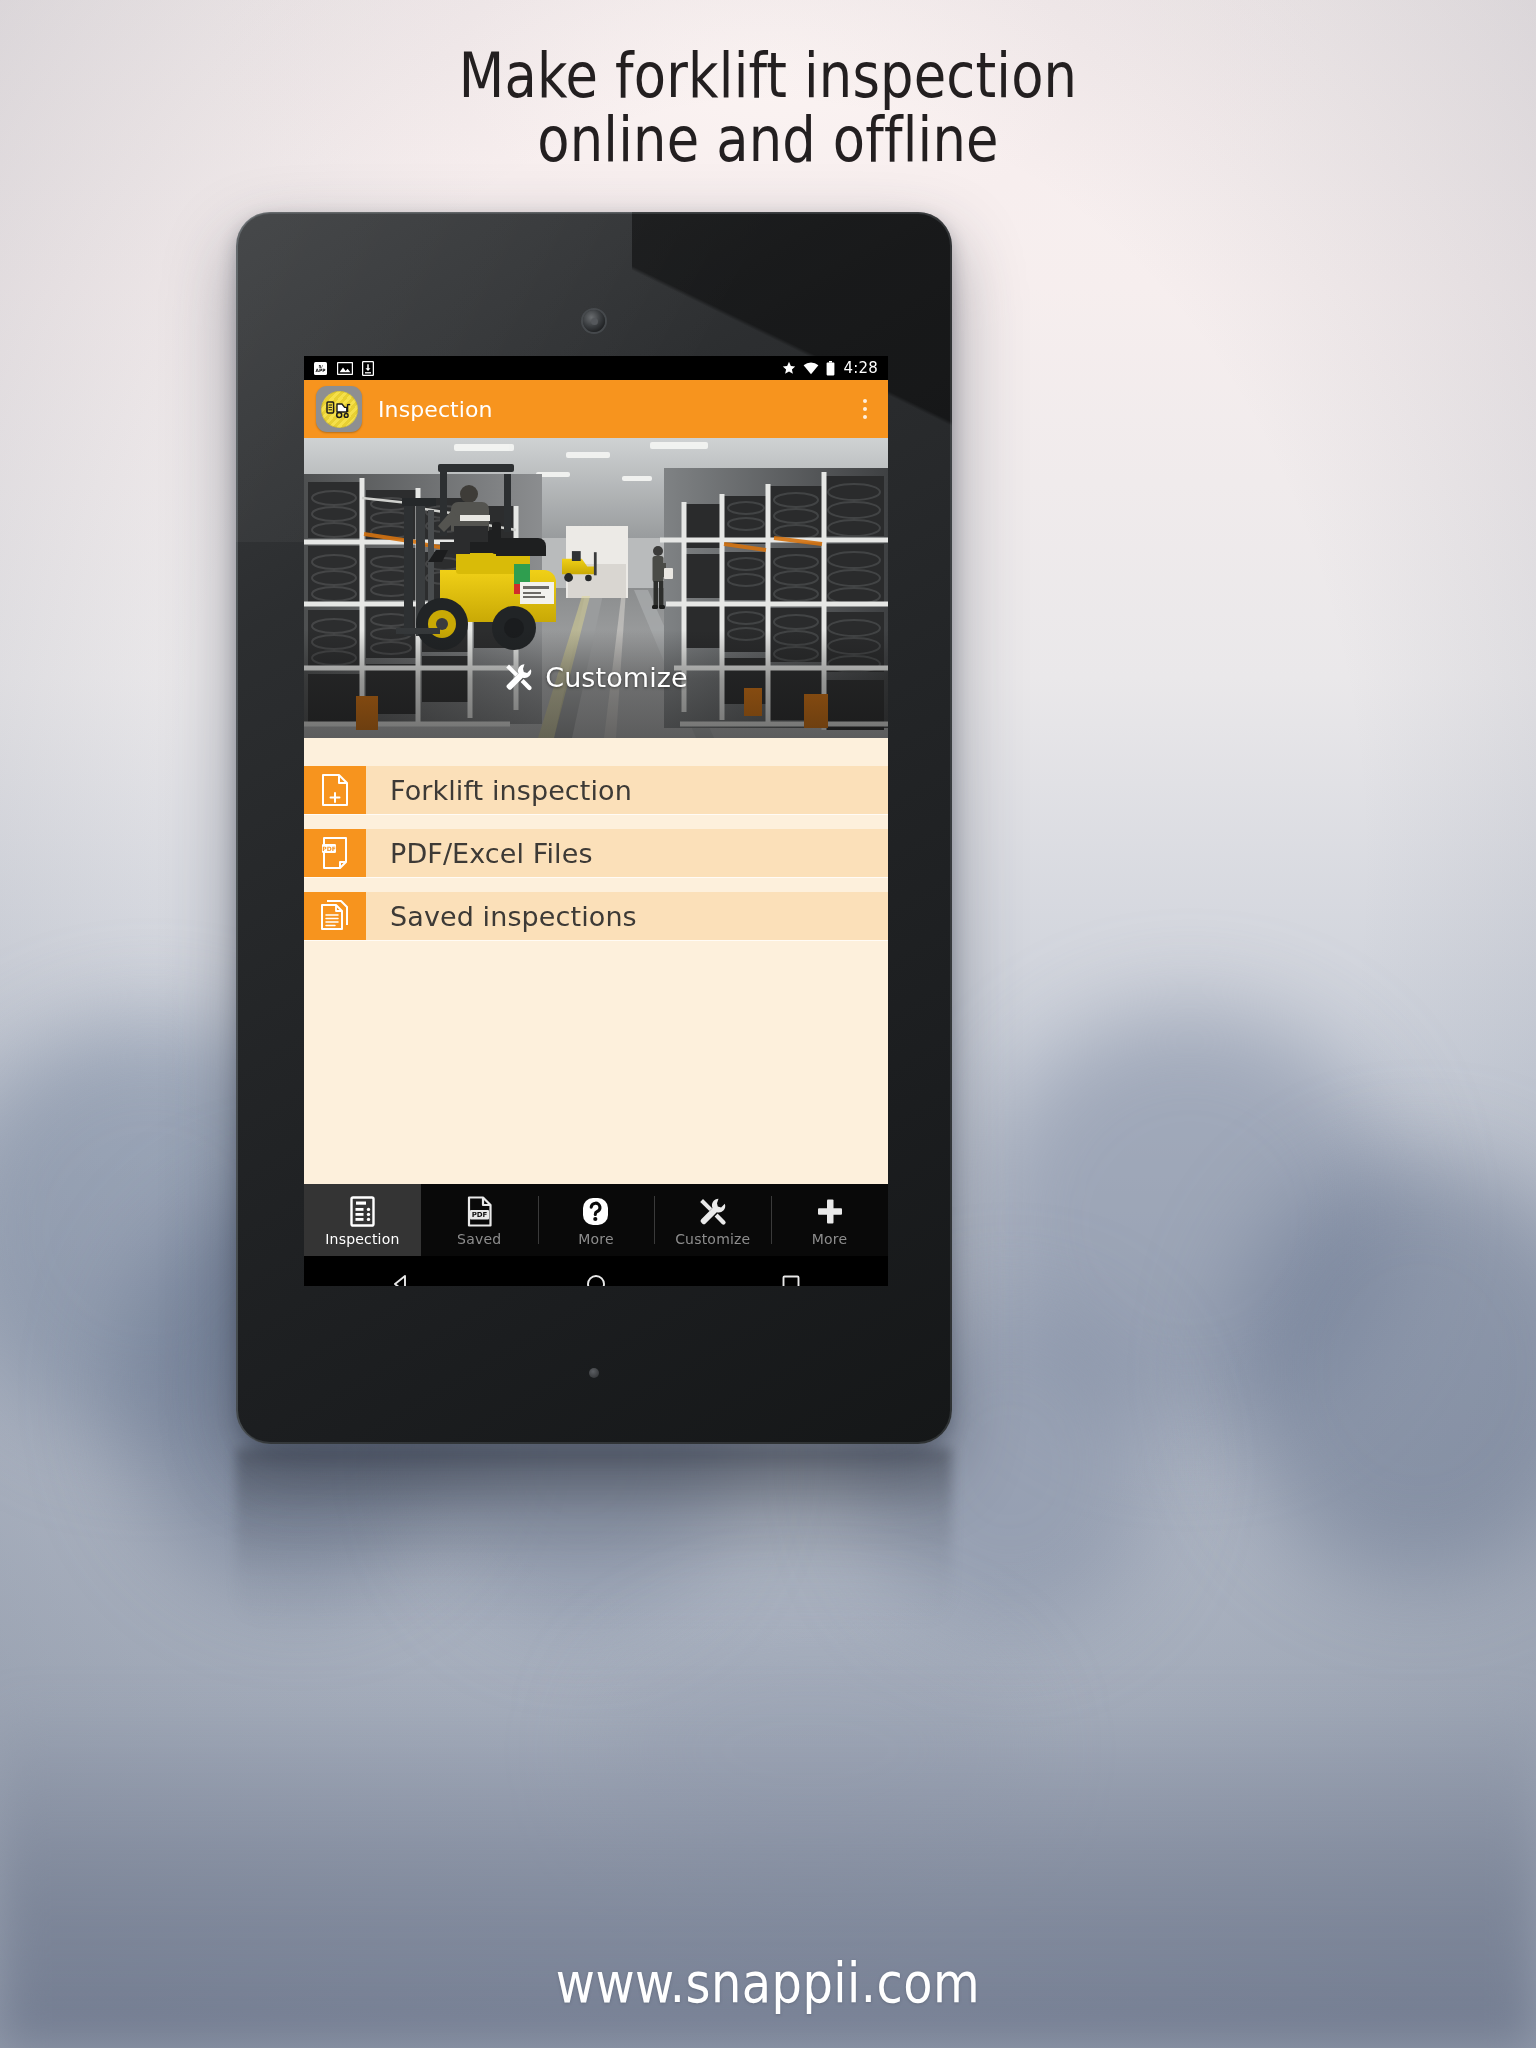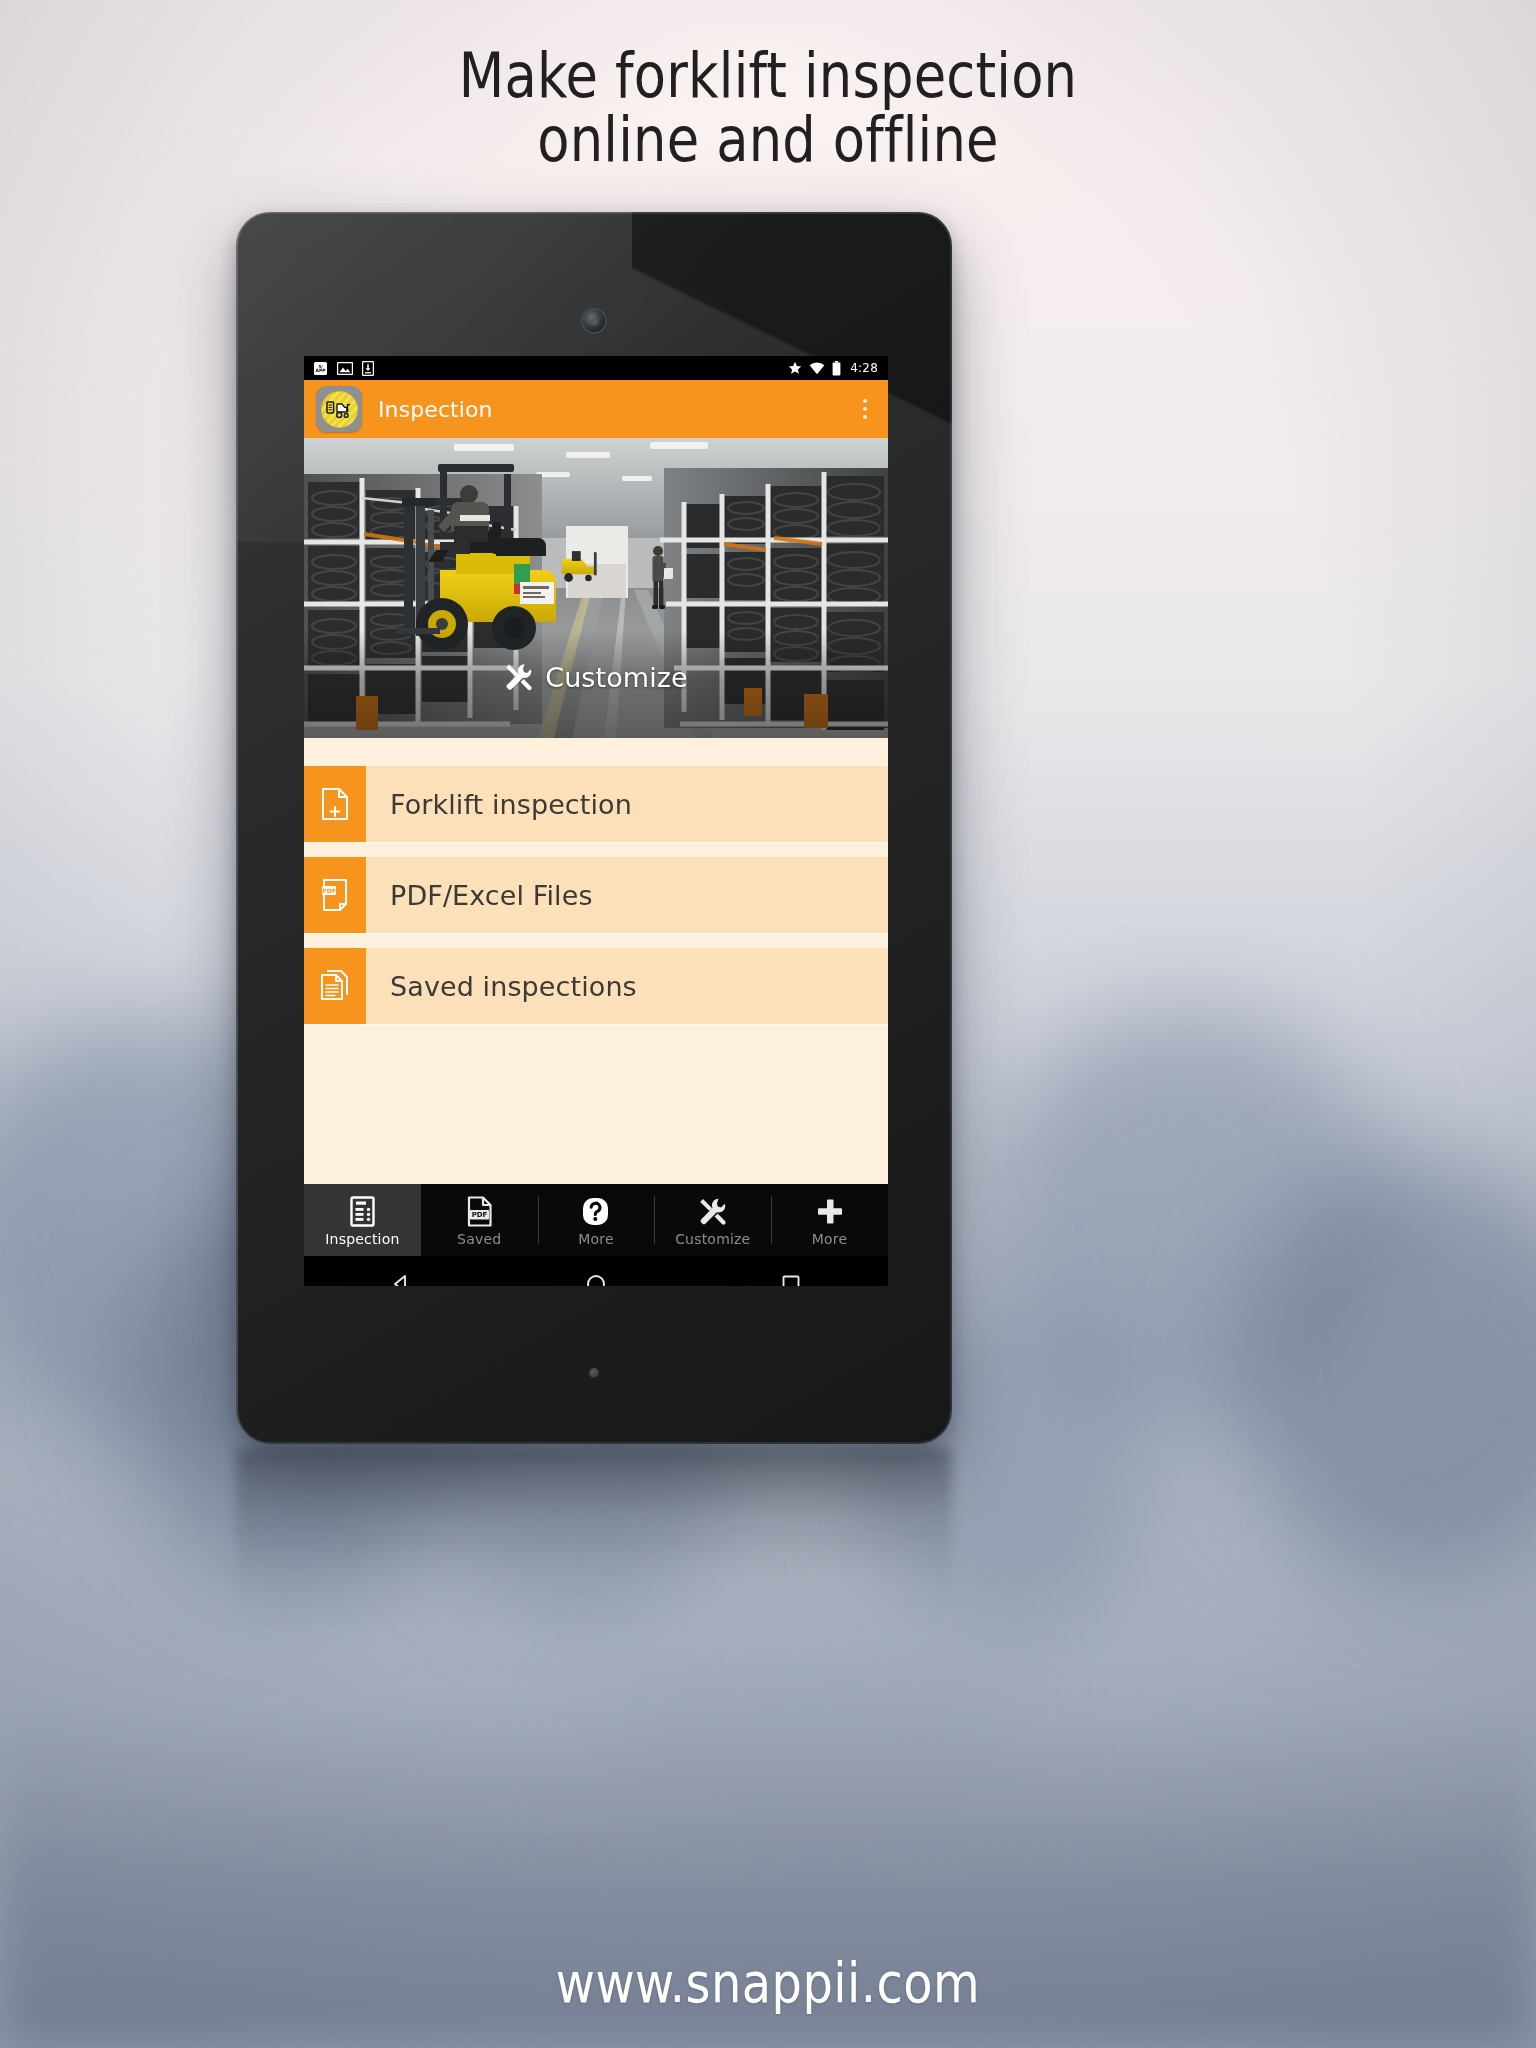--- a/index.html
+++ b/index.html
@@ -115,21 +115,21 @@
 
   
   .statusbar {
     height:24px; background:#000; color:#fff;
     display:flex; align-items:center; padding:0 10px 0 9px;
     font-size:13px;
   }
   .sb-left { display:flex; align-items:center; gap:9px; }
   .sb-right { margin-left:auto; display:flex; align-items:center; gap:7px; }
   .sb-ico { display:block; }
-  .sb-time { font-size:12px; color:#fff; letter-spacing:.2px; margin-left:2px; }
+  .sb-time { font-size:15px; color:#fff; letter-spacing:.2px; margin-left:2px; }
 
   
   .appbar {
     height:58px; background:#f7941e;
     display:flex; align-items:center; padding:0 10px 0 12px;
     position:relative;
   }
   .app-icon {
     width:46px; height:46px; border-radius:11px;
     background:#8e8f91;
@@ -168,21 +168,21 @@
   .customize-label {
     color:#fff; font-size:27px; font-weight:400; letter-spacing:.1px;
     text-shadow:0 1px 3px rgba(0,0,0,.5);
   }
 
   
   .menu {
     background:#fdf0dc; height:446px; padding-top:28px;
   }
   .menu-row {
-    display:flex; align-items:stretch; height:76px; margin-bottom:15px;
+    display:flex; align-items:stretch; height:48px; margin-bottom:15px;
     background:#fbe0b9;
     box-shadow:0 1px 0 rgba(255,255,255,.7);
   }
   .menu-icon {
     width:62px; background:#f7941e;
     display:flex; align-items:center; justify-content:center; flex:0 0 auto;
   }
   .menu-label {
     display:flex; align-items:center;
     font-size:27px; color:#3d3a36; font-weight:400;

